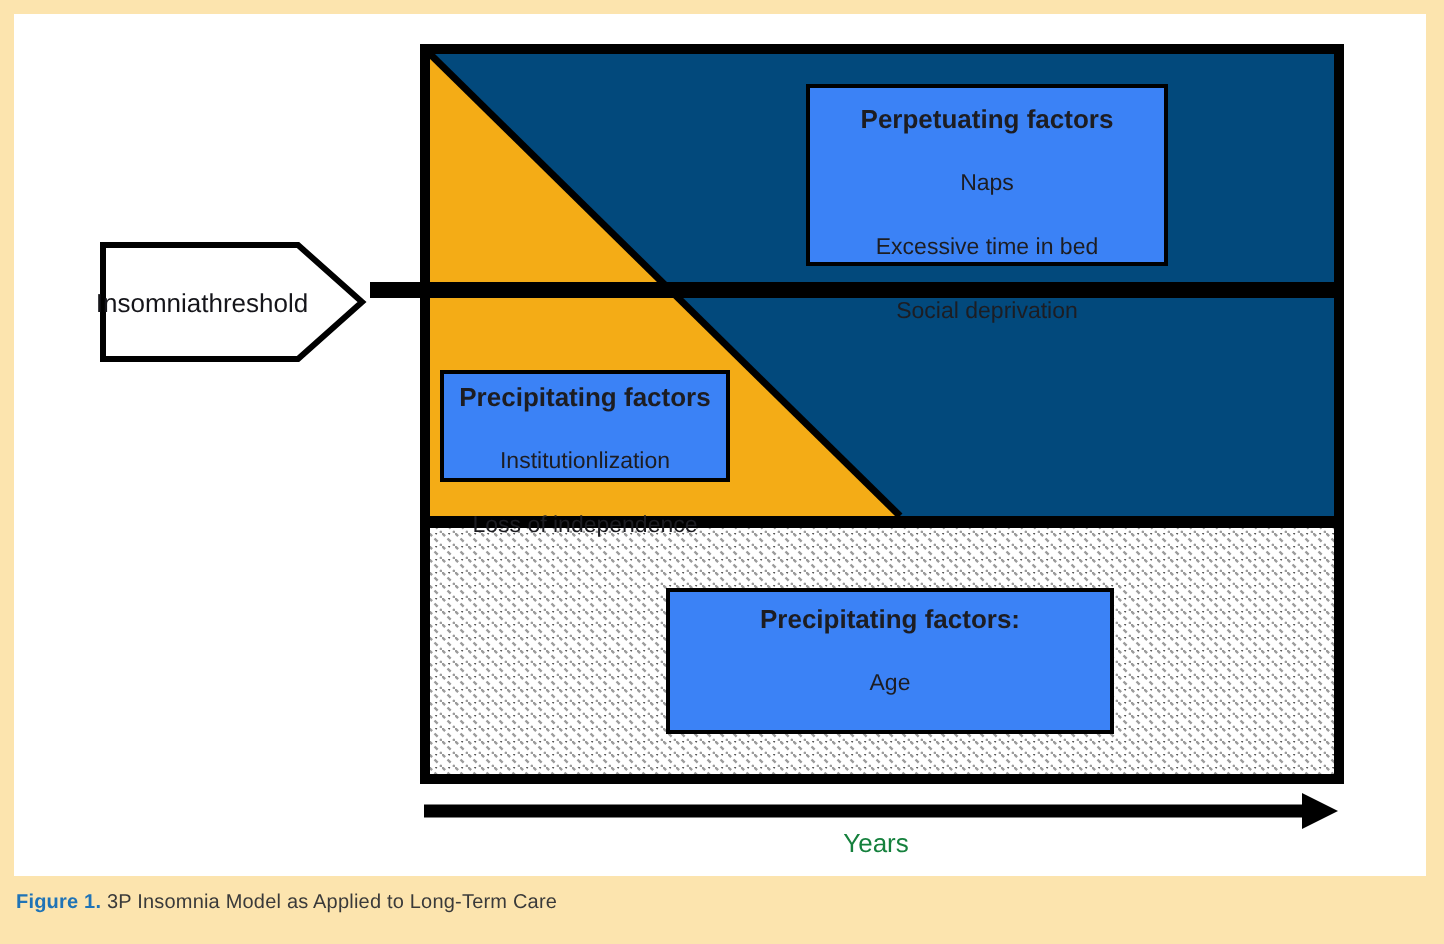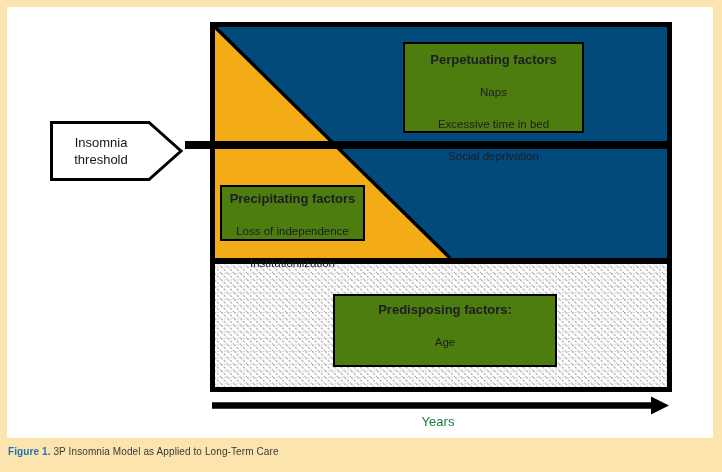--- a/index.html
+++ b/index.html
@@ -6,32 +6,32 @@
   body {
     width: 722px; height: 472px; position: relative;
     background: #FCE4AE;
     font-family: "Liberation Sans", sans-serif;
     overflow: hidden;
   }
   .panel { position: absolute; left: 7px; top: 7px; width: 706px; height: 431px; background: #ffffff; }
   svg.diagram { position: absolute; left: 0; top: 0; }
 
   .labelbox {
-    position: absolute; background: #4d7c0f; border: 2px solid #000;
+    position: absolute; background: #3b82f6; border: 2px solid #000;
     box-sizing: border-box; text-align: center; color: #1d1d22;
   }
   .labelbox .bt { font-weight: bold; font-size: 13px; line-height: 15px; }
   .labelbox .bi { font-size: 11.5px; line-height: 14px; margin-top: 18px; }
   .box-perpetuating { left: 403px; top: 42px;  width: 181px; height: 91px; padding-top: 8px; }
   .box-precipitating { left: 220px; top: 185px; width: 145px; height: 56px; padding-top: 4px; }
   .box-predisposing { left: 333px; top: 294px; width: 224px; height: 73px; padding-top: 6px; }
 
   .threshold-label {
     position: absolute; left: 51px; top: 122px; width: 100px; height: 58px;
-    display: flex; flex-direction: column; justify-content: center; align-items: center;
+    display: flex; flex-direction: row; justify-content: center; align-items: center;
     font-size: 13px; line-height: 17px; color: #15151a;
   }
   .years {
     position: absolute; left: 212px; top: 414px; width: 452px;
     text-align: center; font-size: 13px; color: #15803d;
   }
   .caption {
     position: absolute; left: 8px; top: 446px; font-size: 10px; color: #3a3a3a;
     letter-spacing: 0.1px;
   }
@@ -78,26 +78,26 @@
 
 <div class="labelbox box-perpetuating">
   <div class="bt">Perpetuating factors</div>
   <div class="bi">Naps</div>
   <div class="bi">Excessive time in bed</div>
   <div class="bi">Social deprivation</div>
 </div>
 
 <div class="labelbox box-precipitating">
   <div class="bt">Precipitating factors</div>
+  <div class="bi">Institutionlization</div>
   <div class="bi">Loss of independence</div>
-  <div class="bi">Institutionlization</div>
 </div>
 
 <div class="labelbox box-predisposing">
-  <div class="bt">Predisposing factors:</div>
+  <div class="bt">Precipitating factors:</div>
   <div class="bi">Age</div>
 </div>
 
 <div class="years">Years</div>
 
 <div class="caption">
   <span class="fig" style="color: rgb(31, 115, 182);">Figure 1.</span><span> 3P Insomnia Model as Applied to Long-Term Care</span>
 </div>
 
 </body></html>

